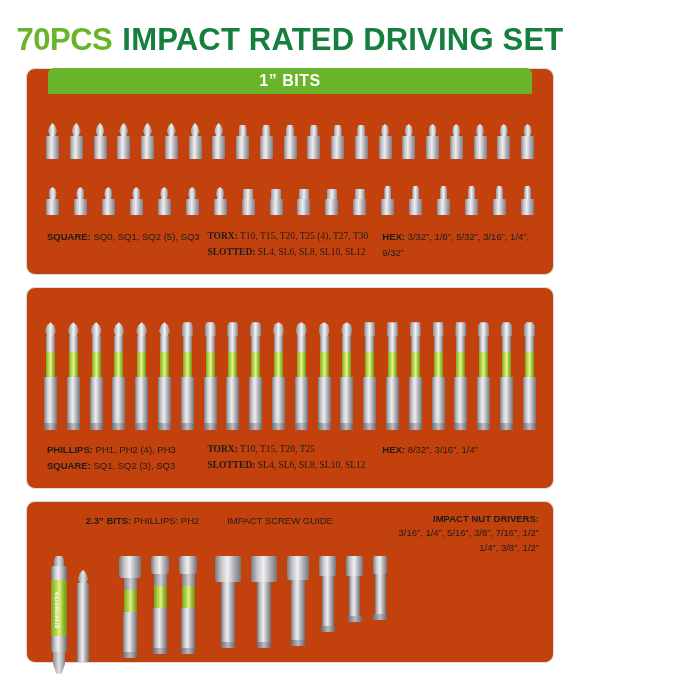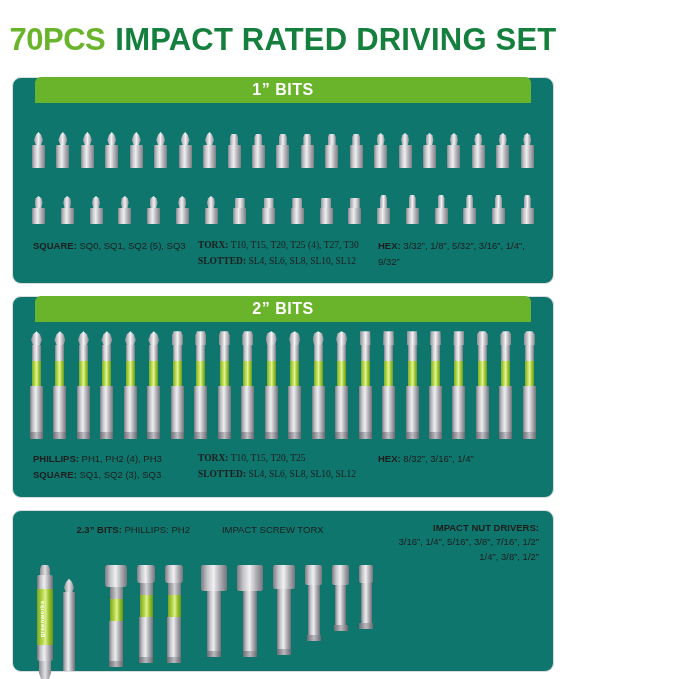--- a/index.html
+++ b/index.html
@@ -7,20 +7,21 @@
     margin: 0; padding: 0;
     width: 679px; height: 679px;
     background: #ffffff;
     font-family: "Liberation Sans", sans-serif;
     overflow: hidden;
   }
   #page {
     position: relative;
     width: 566px; height: 679px;
     background: #ffffff;
+    padding-left: 14px;
   }
 
   
   .header {
     display: flex;
     align-items: baseline;
     justify-content: center;
     padding: 22px 0 10px 0;
     gap: 10px;
   }
@@ -33,24 +34,24 @@
   .header .title {
     color: #15803d;
     font-size: 31px;
     font-weight: bold;
     letter-spacing: 0.2px;
   }
 
   
   .panel {
     position: relative;
-    margin: 9px 12px 12px 12px;
+    margin: 0 12px 12px 12px;
     border: 1.5px solid #dcdcdc;
     border-radius: 9px;
-    background: #0f766e;
+    background: #c2410c;
   }
   .panel-banner {
     position: absolute;
     top: -1.5px; left: 4%;
     width: 92%;
     height: 26px;
     background: #6ab42b;
     border-radius: 6px 6px 0 0;
     color: #ffffff;
     font-size: 16px;
@@ -485,21 +486,20 @@
         </div>
         <div class="col c3">
           <div><b>HEX:</b> <span>3/32”, 1/8”, 5/32”, 3/16”, 1/4”, 9/32”</span></div>
         </div>
       </div>
 
     </div>
   </div>
 
   <div class="panel">
-    <div class="panel-banner">2” BITS</div>
     <div class="panel-body">
 
       <div class="bit-row-2">
         <div class="bit2">
             <div class="tip2 ph"></div>
             <div class="neck"></div>
             <div class="green"></div>
             <div class="body"></div>
             <div class="end"></div>
           </div>
@@ -671,21 +671,21 @@
 
   <div class="panel">
     <div class="bottom-body">
 
       <div class="bottom-labels">
         <div class="bl-left">
           <b>2.3” BITS:</b>
           <span>PHILLIPS: PH2</span>
         </div>
         <div class="bl-mid">
-          <span>IMPACT SCREW TORX</span>
+          <span>IMPACT SCREW GUIDE</span>
         </div>
         <div class="bl-right">
           <div>
             <b>IMPACT NUT DRIVERS:</b>
           </div>
           <div>
             <span>3/16”, 1/4”, 5/16”, 3/8”, 7/16”, 1/2”</span>
           </div>
           <div>
             <span>1/4”, 3/8”, 1/2”</span>

